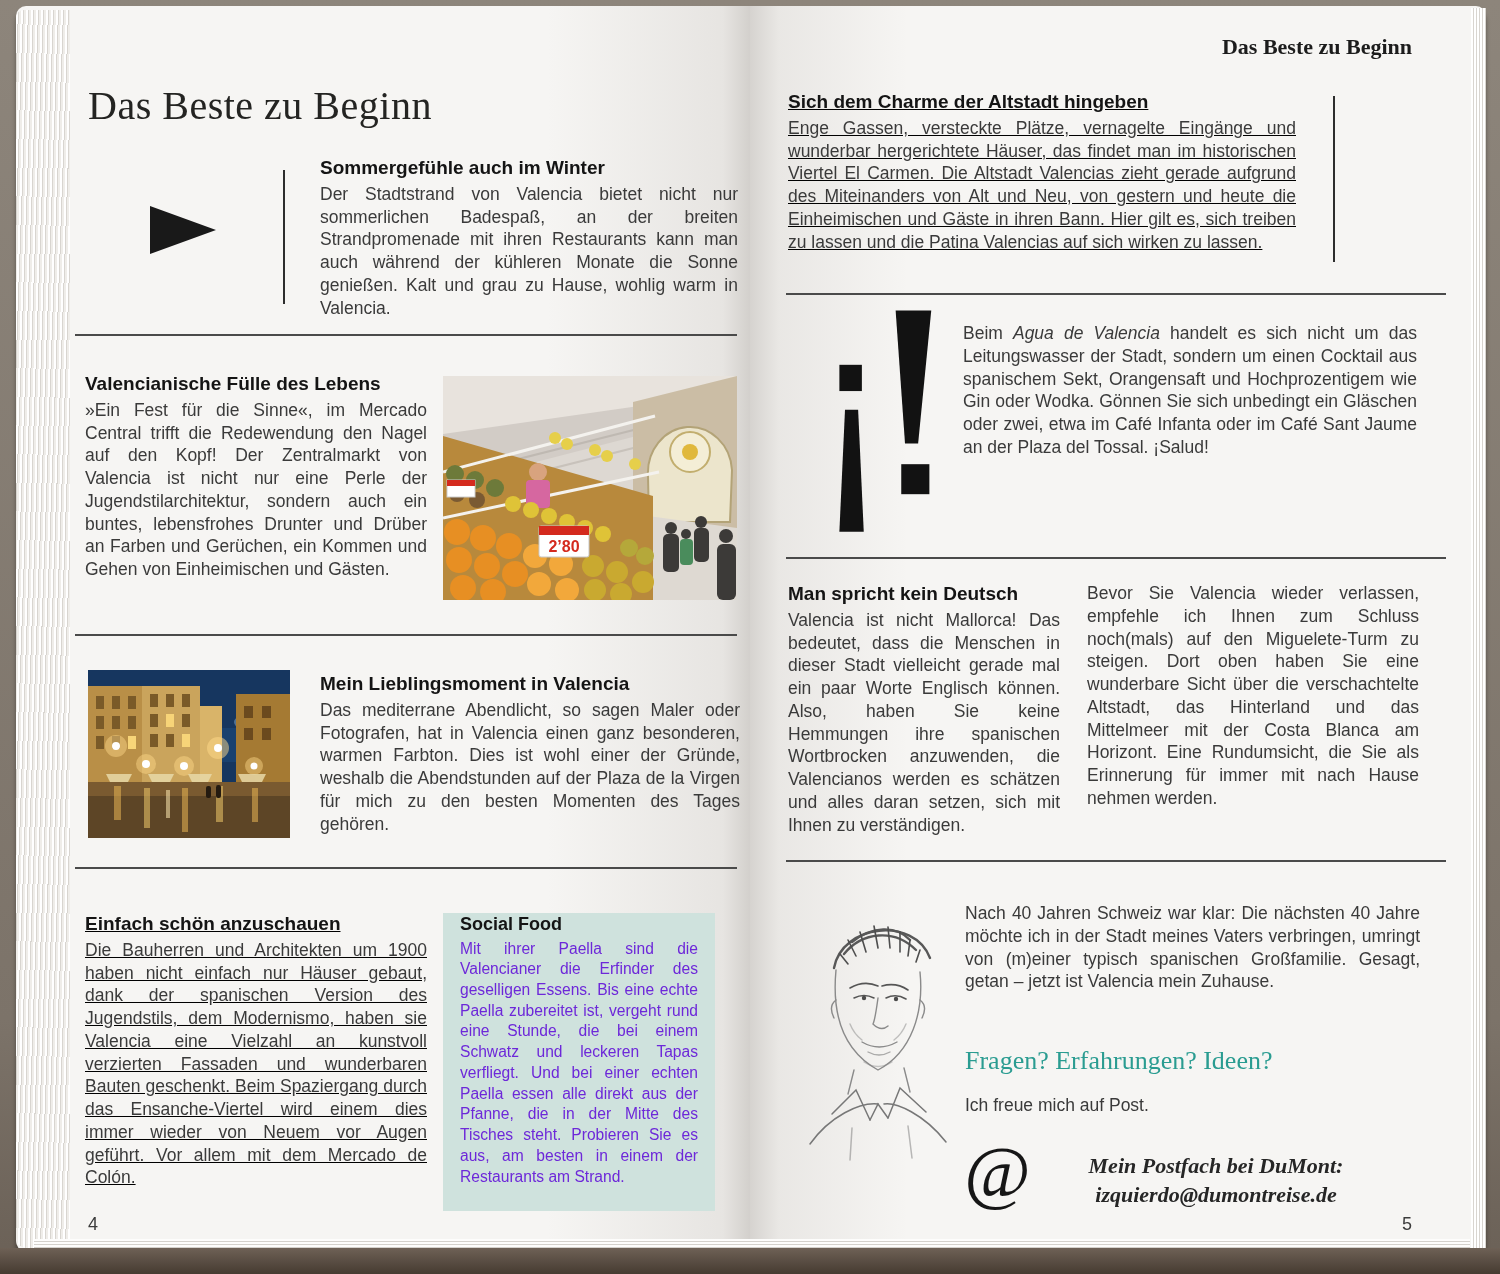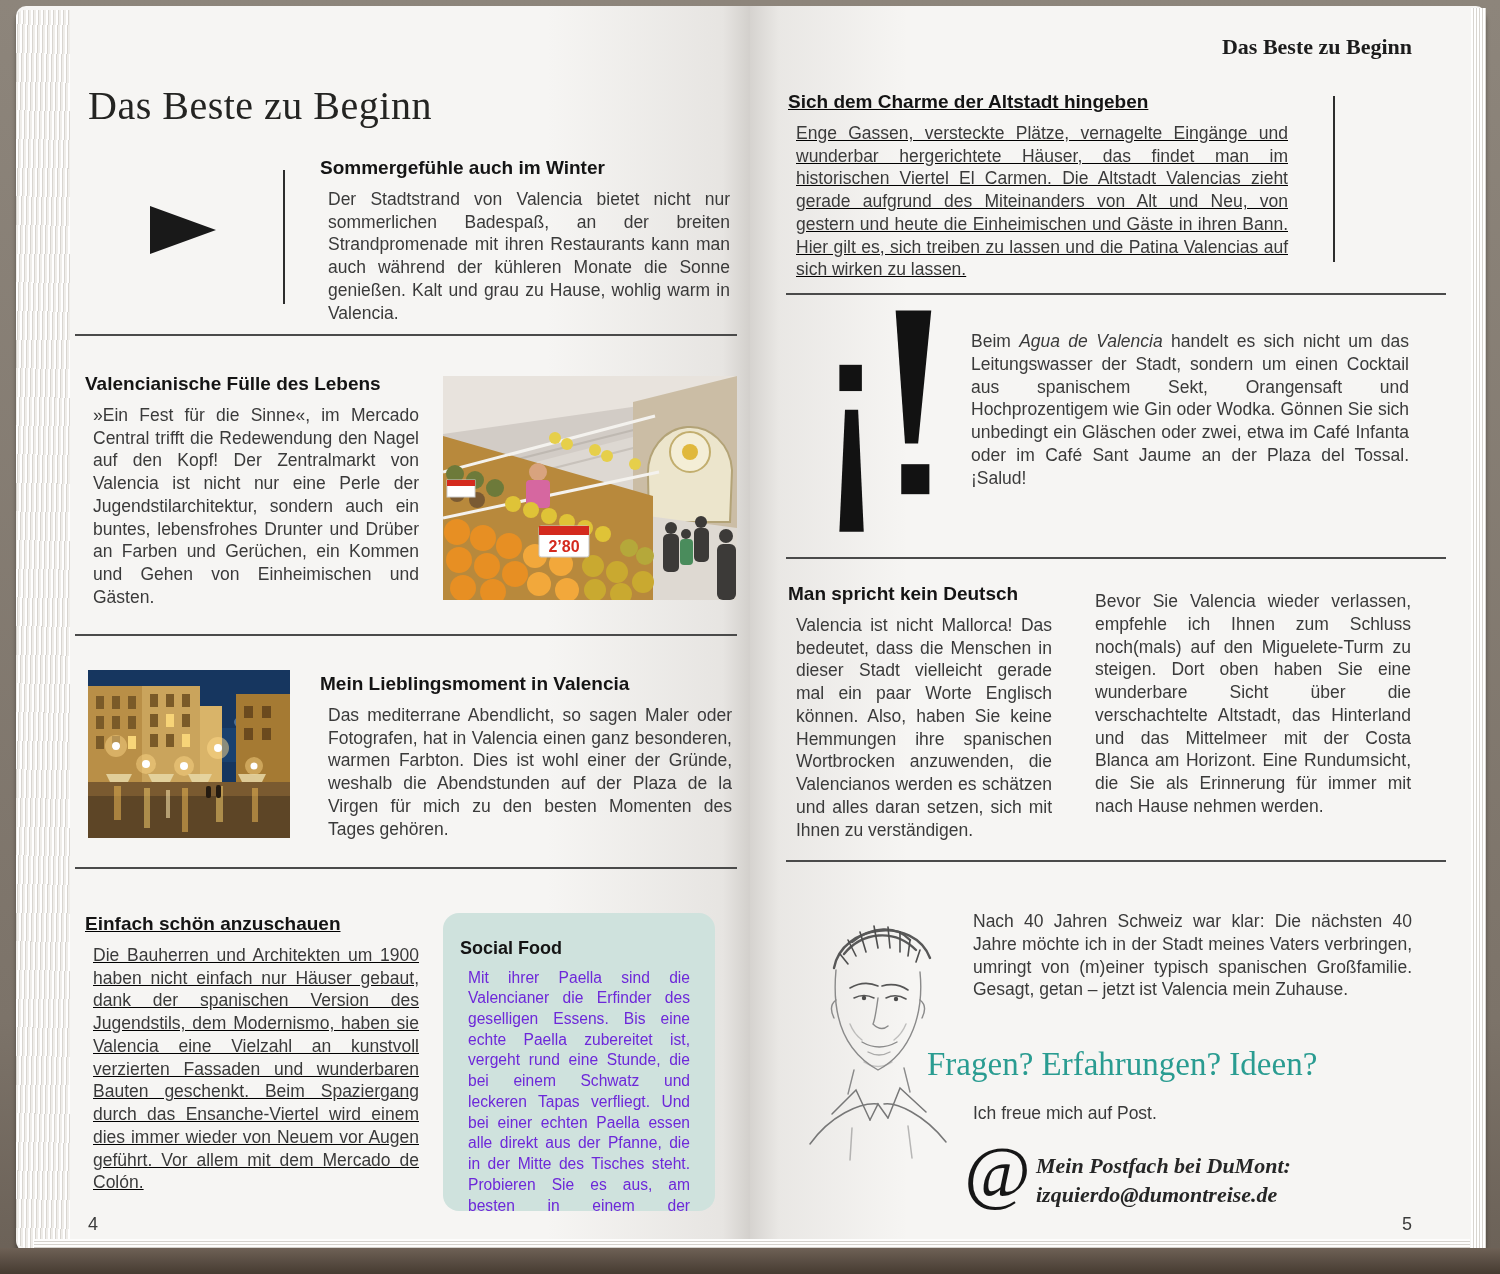--- a/index.html
+++ b/index.html
@@ -18,63 +18,63 @@
           background:repeating-linear-gradient(90deg,#fff 0 2px,#d8d5d0 2px 3px);}
   .edge-bottom{position:absolute;left:34px;right:30px;bottom:20px;height:15px;
           background:repeating-linear-gradient(180deg,#fdfdfc 0 2px,#d4d1cc 2px 3px);}
   .page-left-tint{position:absolute;left:70px;top:6px;width:680px;bottom:35px;
           background:linear-gradient(90deg,rgba(255,255,255,0) 70%,rgba(120,110,100,.12) 96%,rgba(85,75,65,.22));}
   .page-right-tint{position:absolute;left:750px;top:6px;width:722px;bottom:35px;
           background:linear-gradient(270deg,rgba(255,255,255,0) 78%,rgba(120,110,100,.10) 96%,rgba(85,75,65,.20));}
   .abs{position:absolute;}
   .serif{font-family:"Liberation Serif","DejaVu Serif",serif;}
   .h-sans{font-weight:bold;font-size:19px;line-height:1.25;color:#141414;margin:0 0 3px 0;}
-  .body{font-size:17.5px;line-height:1.3;color:#3a3a3a;text-align:justify;margin:8px;}
+  .body{font-size:17.5px;line-height:1.3;color:#3a3a3a;text-align:justify;margin:0;}
   .rule{position:absolute;height:2px;background:#4a4a4a;}
   .vrule{position:absolute;width:2px;background:#2d2d2d;}
   .pagenum{font-size:18px;color:#3c3c3c;}
   
   #lp-title{left:88px;top:82px;font-size:40px;color:#242422;letter-spacing:.5px;}
   #sec-summer{left:320px;top:156px;width:418px;}
   #summer-vrule{left:283px;top:170px;height:134px;}
   #arrow{left:150px;top:206px;width:0;height:0;border-top:24px solid transparent;
          border-bottom:24px solid transparent;border-left:66px solid #191919;}
   #lp-rule1{left:75px;top:334px;width:662px;}
   #sec-market-text{left:85px;top:372px;width:342px;}
   #market-photo{left:443px;top:376px;width:302px;height:224px;}
   #lp-rule2{left:75px;top:634px;width:662px;}
   #plaza-photo{left:88px;top:670px;width:202px;height:168px;}
   #sec-favorite{left:320px;top:672px;width:420px;}
   #lp-rule3{left:75px;top:867px;width:662px;}
   #sec-arch{left:85px;top:912px;width:342px;text-decoration:underline;}
   #social-box{left:443px;top:913px;width:272px;height:298px;background:#cfe2dd;
-              padding:24px 17px;box-sizing:border-box;overflow:hidden;border-radius:16px;}
+              padding:0 17px;box-sizing:border-box;overflow:hidden;}
   #social-box .h-sans{font-size:18px;}
   #social-box .body{font-size:15.6px;line-height:1.33;color:#6d28d9;}
   #lp-num{left:88px;top:1214px;}
   
   #rp-header{left:1000px;top:34px;width:412px;text-align:right;font-weight:bold;
              font-size:22px;color:#1c1c1c;}
   #sec-altstadt{left:788px;top:90px;width:508px;text-decoration:underline;}
   #altstadt-vrule{left:1333px;top:96px;height:166px;}
   #rp-rule1{left:786px;top:293px;width:660px;}
   #excl-icon{left:815px;top:302px;width:150px;height:240px;}
   #sec-orange{left:963px;top:322px;width:454px;}
   #rp-rule2{left:786px;top:557px;width:660px;}
   #sec-deutsch{left:788px;top:582px;width:272px;}
   #sec-rund{left:1087px;top:582px;width:332px;}
   #rp-rule3{left:786px;top:860px;width:660px;}
   #portrait{left:792px;top:892px;width:172px;height:272px;}
   #sec-author{left:965px;top:902px;width:455px;}
-  #cta-head{left:927px;top:1046px;font-size:33px;color:#2a9c91;}
+  #cta-head{left:965px;top:1046px;font-size:26px;color:#2a9c91;}
   #cta-sub{left:965px;top:1094px;width:455px;text-align:left;}
   #at-icon{left:964px;top:1136px;font-size:72px;line-height:1;color:#161616;
            font-style:italic;}
   #mail-block{left:1036px;top:1152px;width:360px;font-style:italic;font-weight:bold;
-              font-size:22px;line-height:1.3;color:#262626;}
+              font-size:22px;line-height:1.3;color:#262626;text-align:center;}
   #rp-num{left:1330px;top:1214px;width:82px;text-align:right;}
 </style>
 </head>
 <body>
 
 <div class="screen">
   <div class="pages"></div>
   <div class="edge-left"></div>
   <div class="edge-right"></div>
   <div class="edge-bottom"></div>

